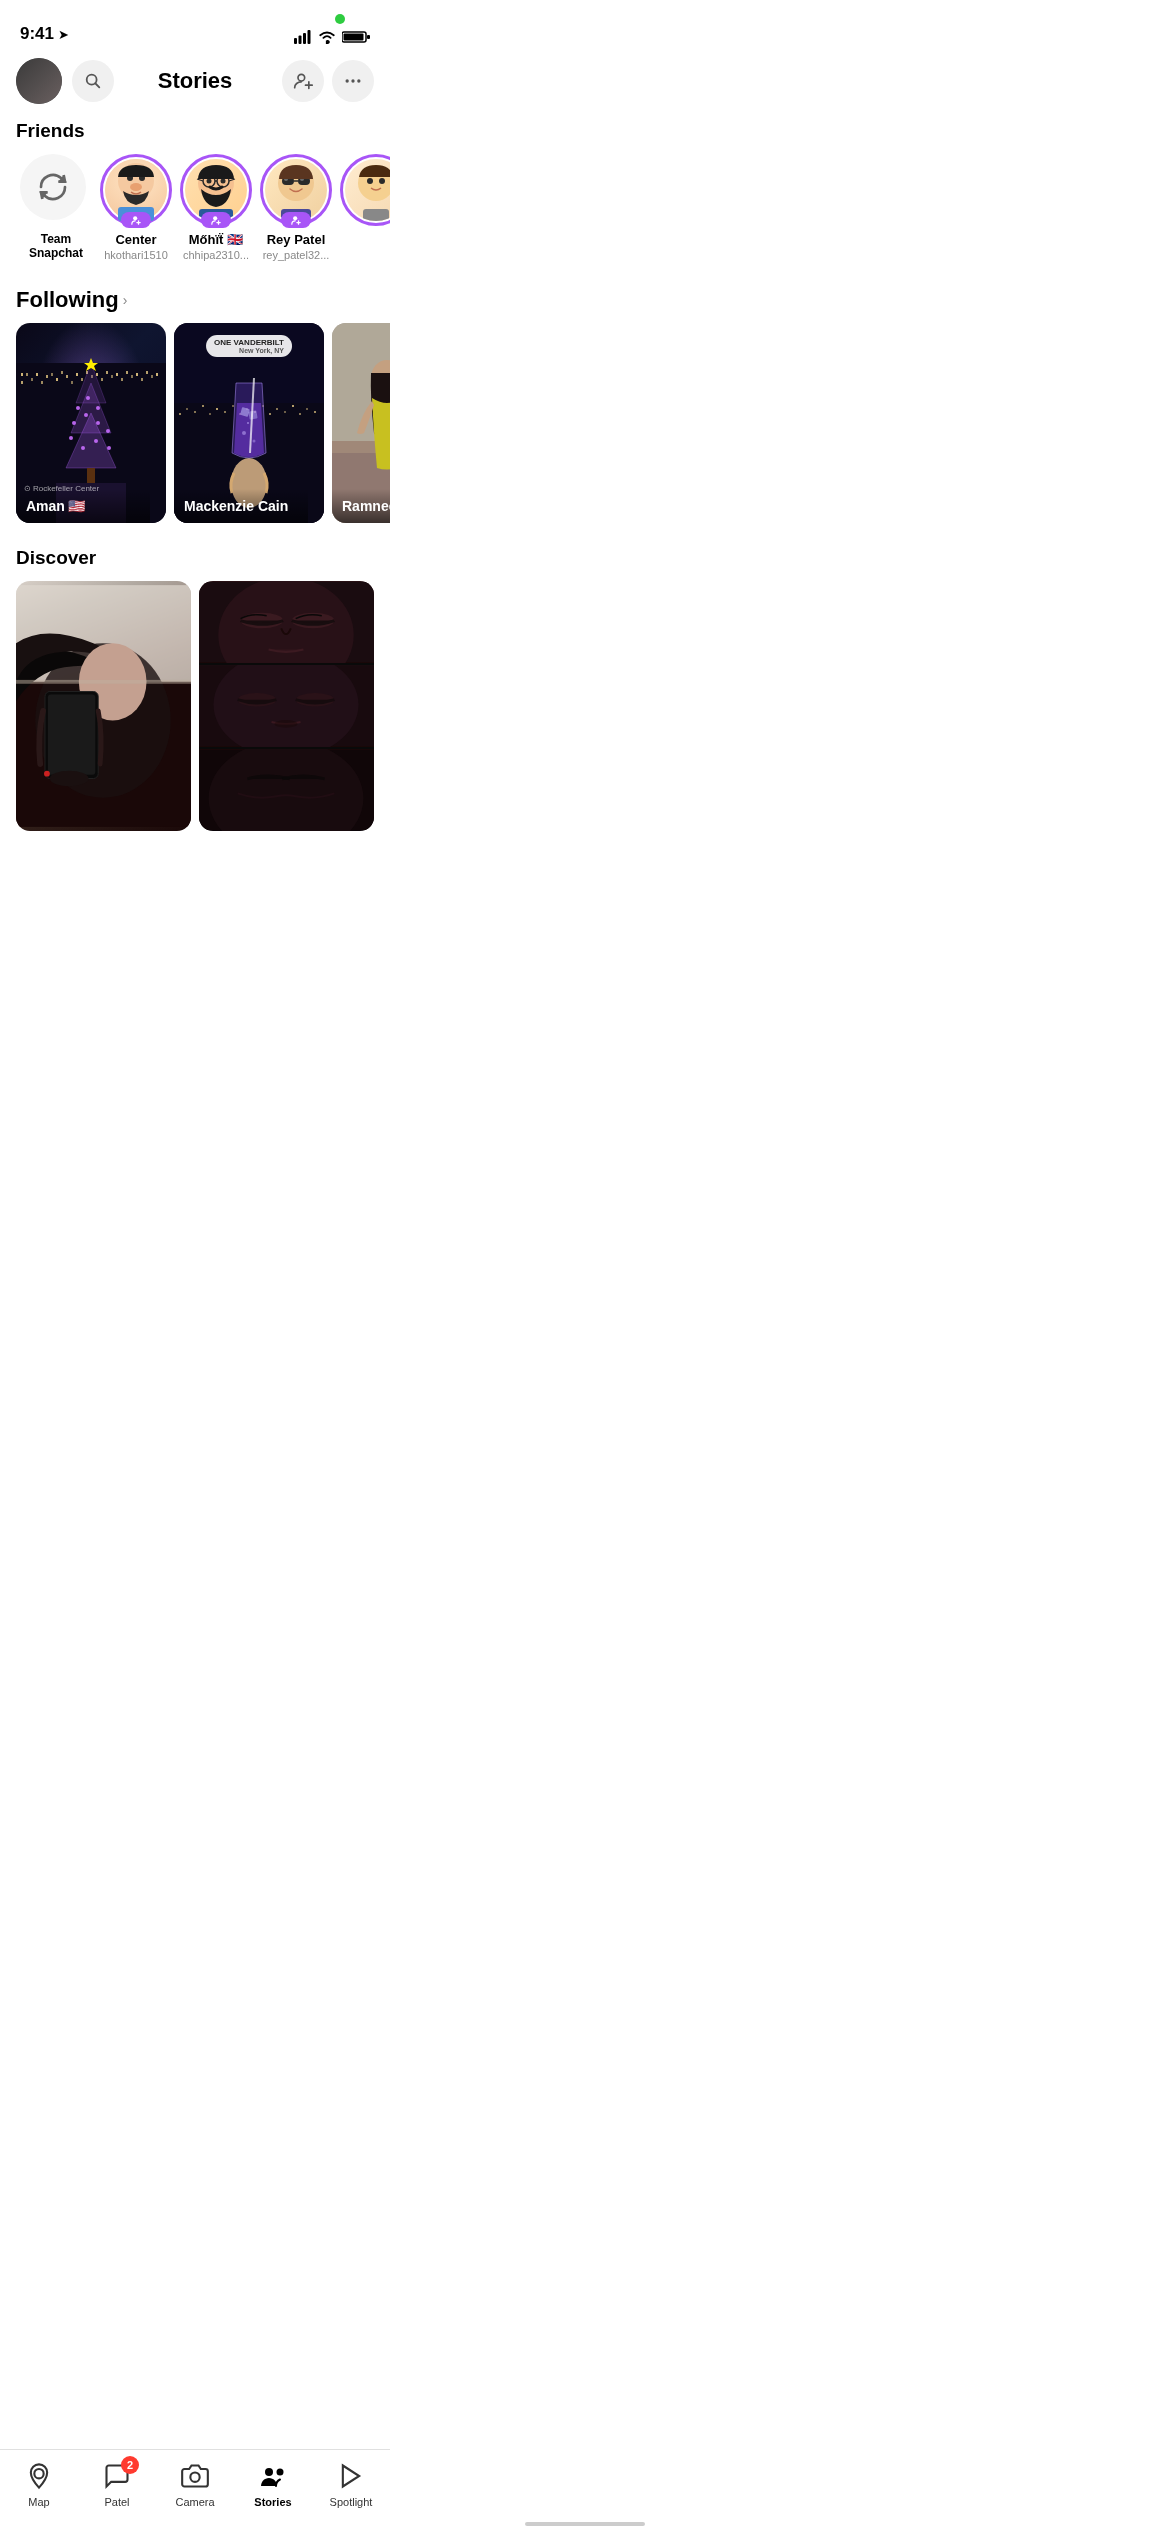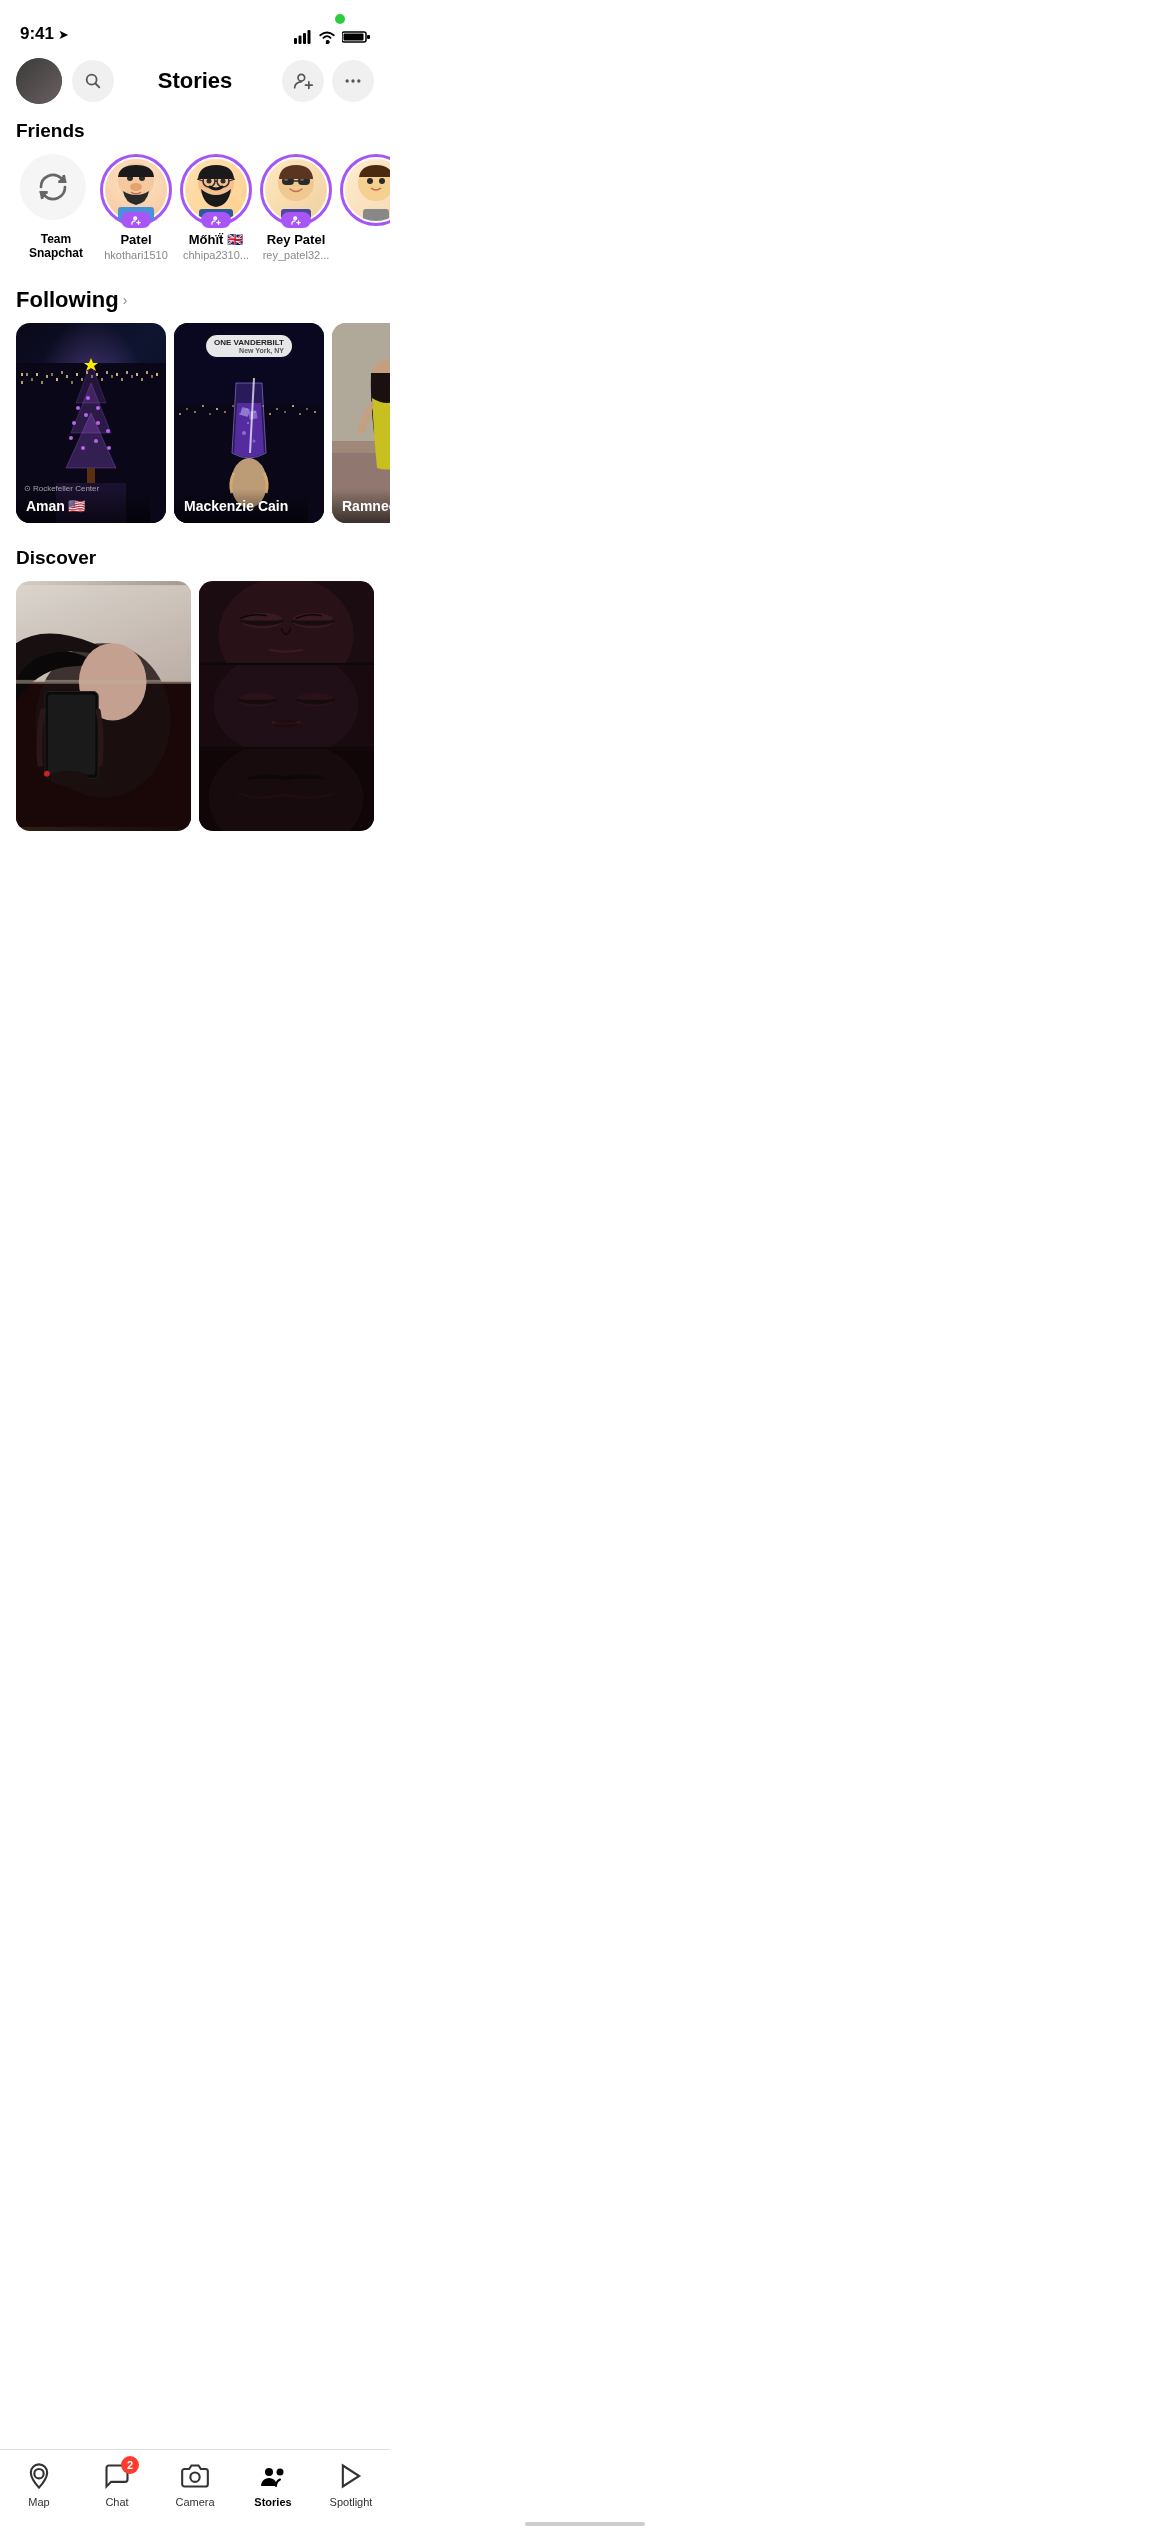--- a/index.html
+++ b/index.html
@@ -449,21 +449,21 @@
       </div>
       <div class="add-badge">
         <svg width="10" height="10" viewBox="0 0 12 12" fill="white">
             <circle cx="5" cy="4" r="2.5" fill="white"></circle>
             <path d="M1 11c0-2.2 1.8-4 4-4" stroke="white" stroke-width="1.5" fill="none" stroke-linecap="round"></path>
             <line x1="9" y1="7" x2="9" y2="11" stroke="white" stroke-width="1.5" stroke-linecap="round"></line>
             <line x1="7" y1="9" x2="11" y2="9" stroke="white" stroke-width="1.5" stroke-linecap="round"></line>
           </svg>
       </div>
     </div>
-    <span class="friend-name">Patel</span>
+    <span class="friend-name">Center</span>
     <span class="friend-username">hkothari1510</span>
   </div>
 
   <div class="friend-item">
     <div class="friend-avatar-wrap">
       <div style="width:72px;height:72px;border-radius:50%;border:3px solid #a855f7;padding:2px;background:white;box-sizing:border-box;">
         <div style="width:100%;height:100%;border-radius:50%;background:linear-gradient(135deg,#ffe0b0,#ffd090);display:flex;align-items:center;justify-content:center;overflow:hidden;position:relative;">
           <svg width="66" height="66" viewBox="0 0 66 66" style="position:absolute;">
             <circle cx="33" cy="26" r="18" fill="#f5c090"></circle>
 
@@ -820,21 +820,21 @@
     <span class="nav-label">Map</span>
   </div>
 
   <div class="nav-item">
     <div class="nav-icon-wrap">
       <svg width="28" height="28" viewBox="0 0 24 24" fill="none" stroke="#333" stroke-width="1.8">
         <path d="M21 15a2 2 0 0 1-2 2H7l-4 4V5a2 2 0 0 1 2-2h14a2 2 0 0 1 2 2z"></path>
       </svg>
       <div class="chat-badge">2</div>
     </div>
-    <span class="nav-label">Chat</span>
+    <span class="nav-label">Patel</span>
   </div>
 
   <div class="nav-item">
     <div class="nav-icon-wrap">
       <svg width="28" height="28" viewBox="0 0 24 24" fill="none" stroke="#333" stroke-width="1.8">
         <path d="M23 19a2 2 0 0 1-2 2H3a2 2 0 0 1-2-2V8a2 2 0 0 1 2-2h4l2-3h6l2 3h4a2 2 0 0 1 2 2z"></path>
         <circle cx="12" cy="13" r="4"></circle>
       </svg>
     </div>
     <span class="nav-label">Camera</span>

